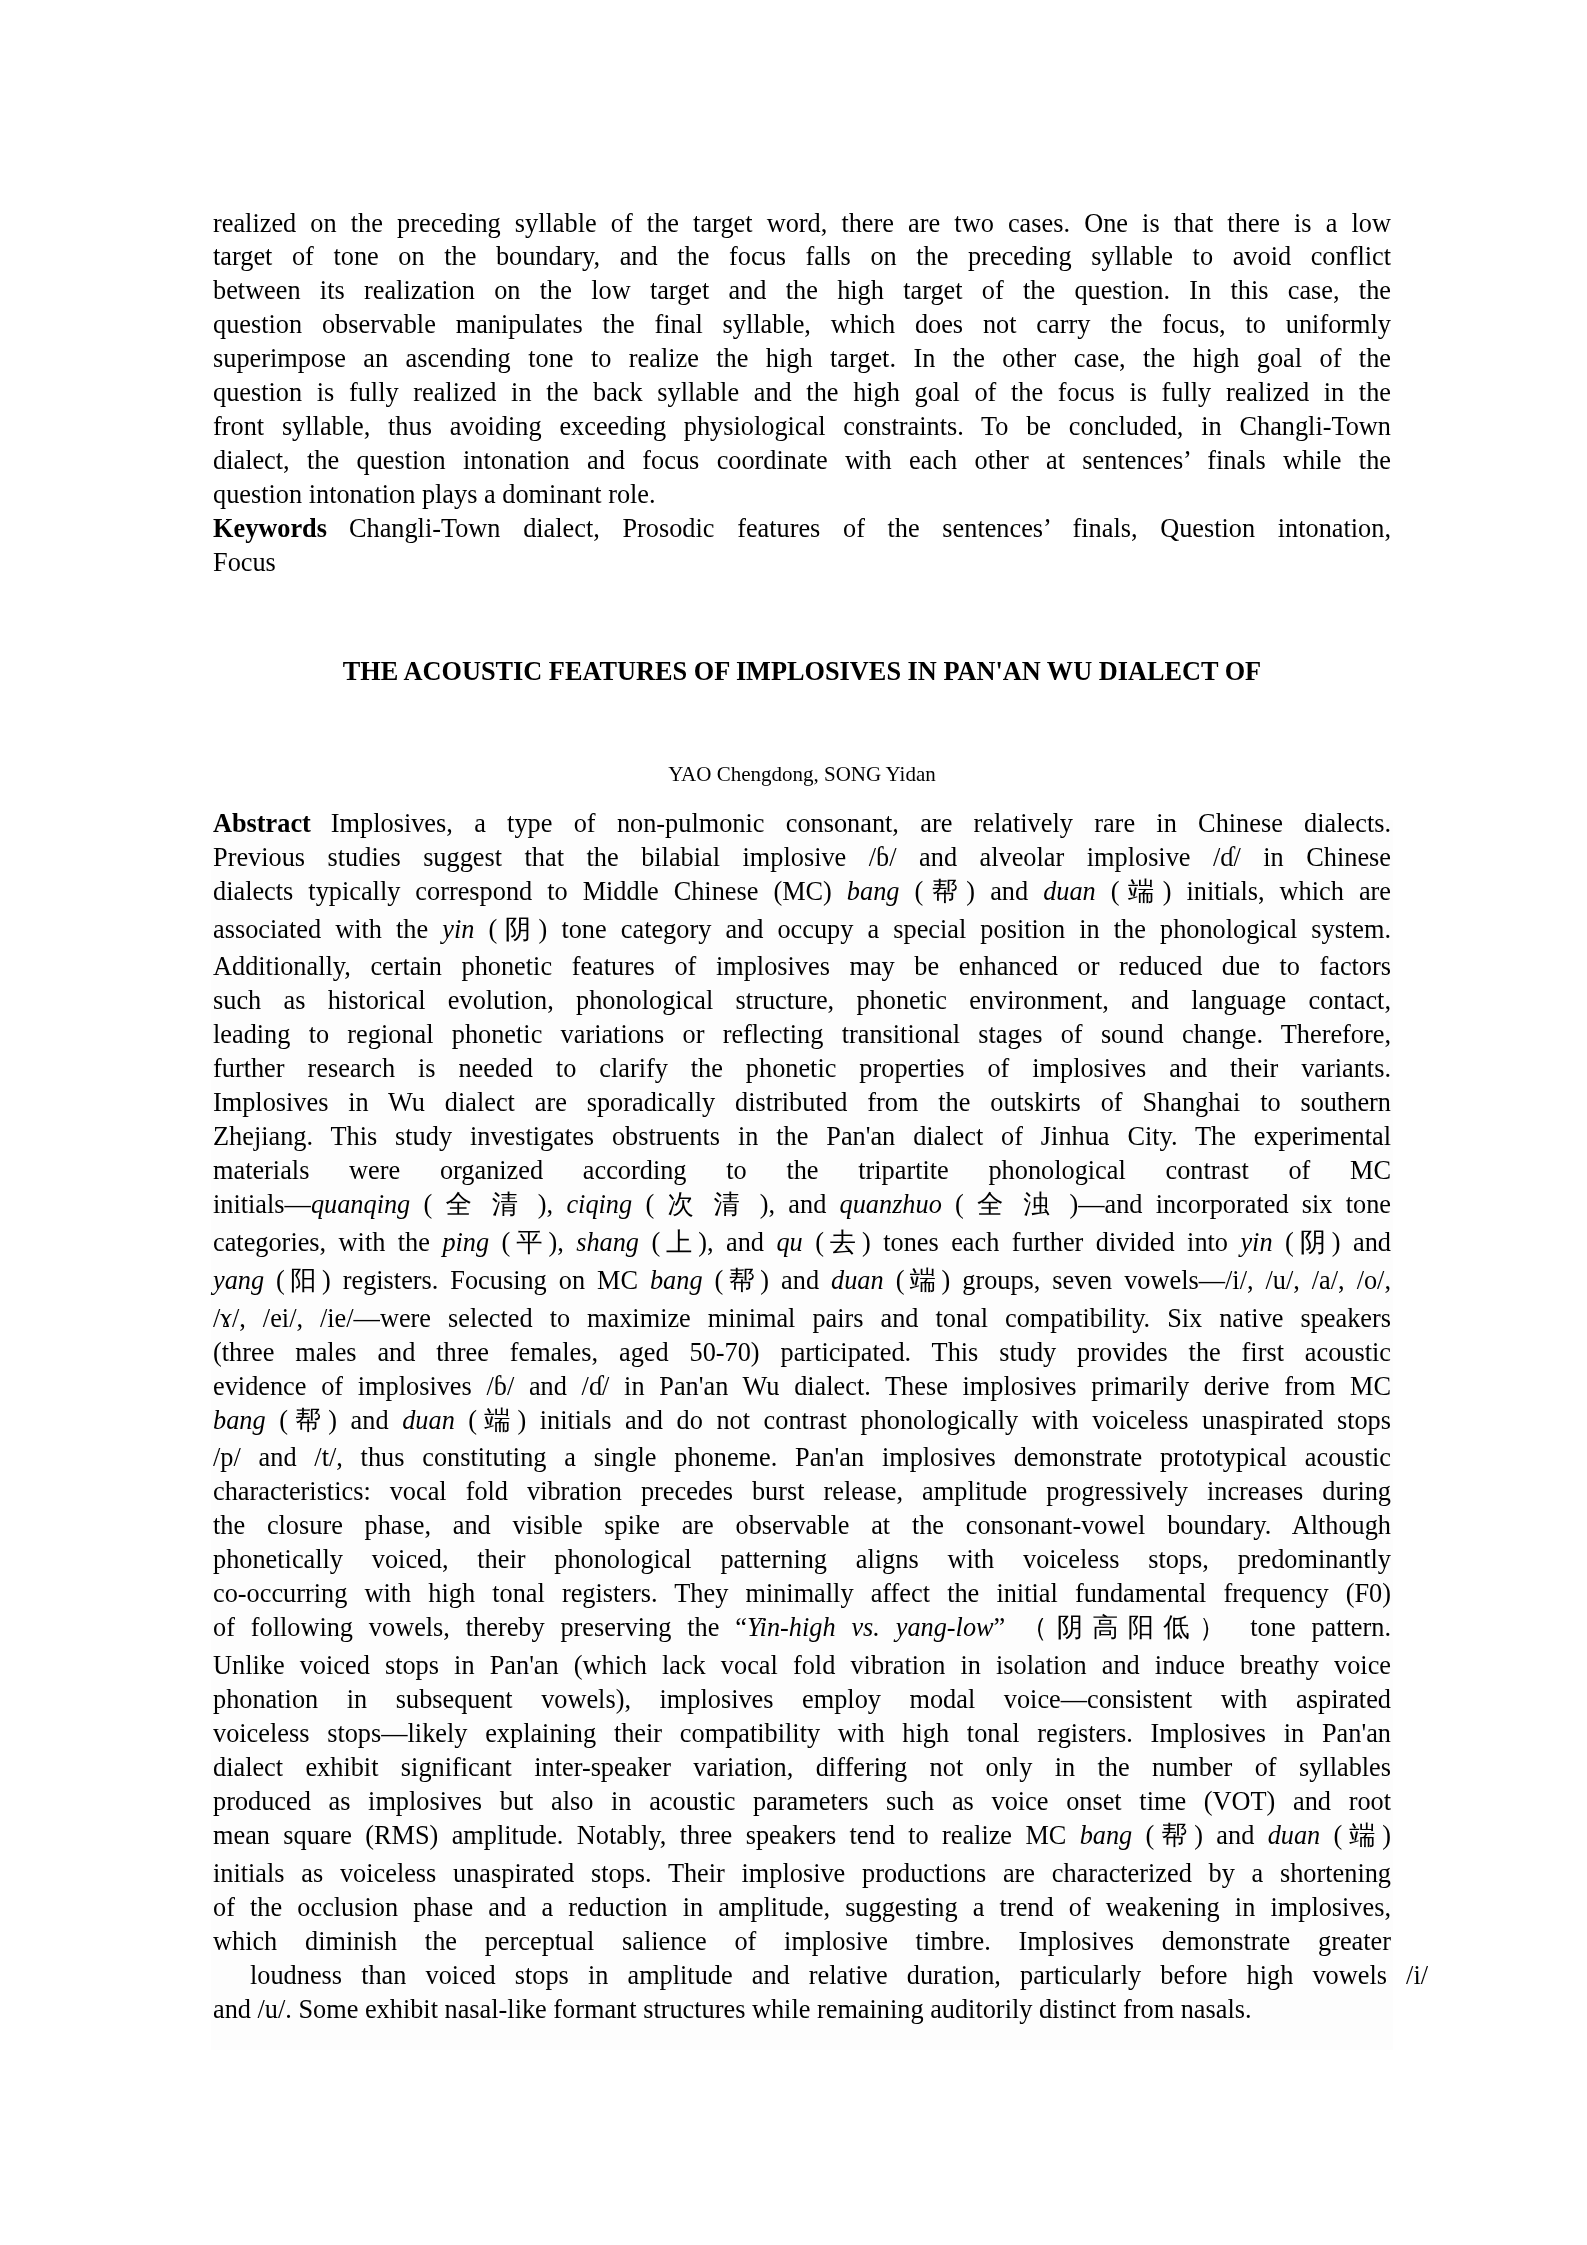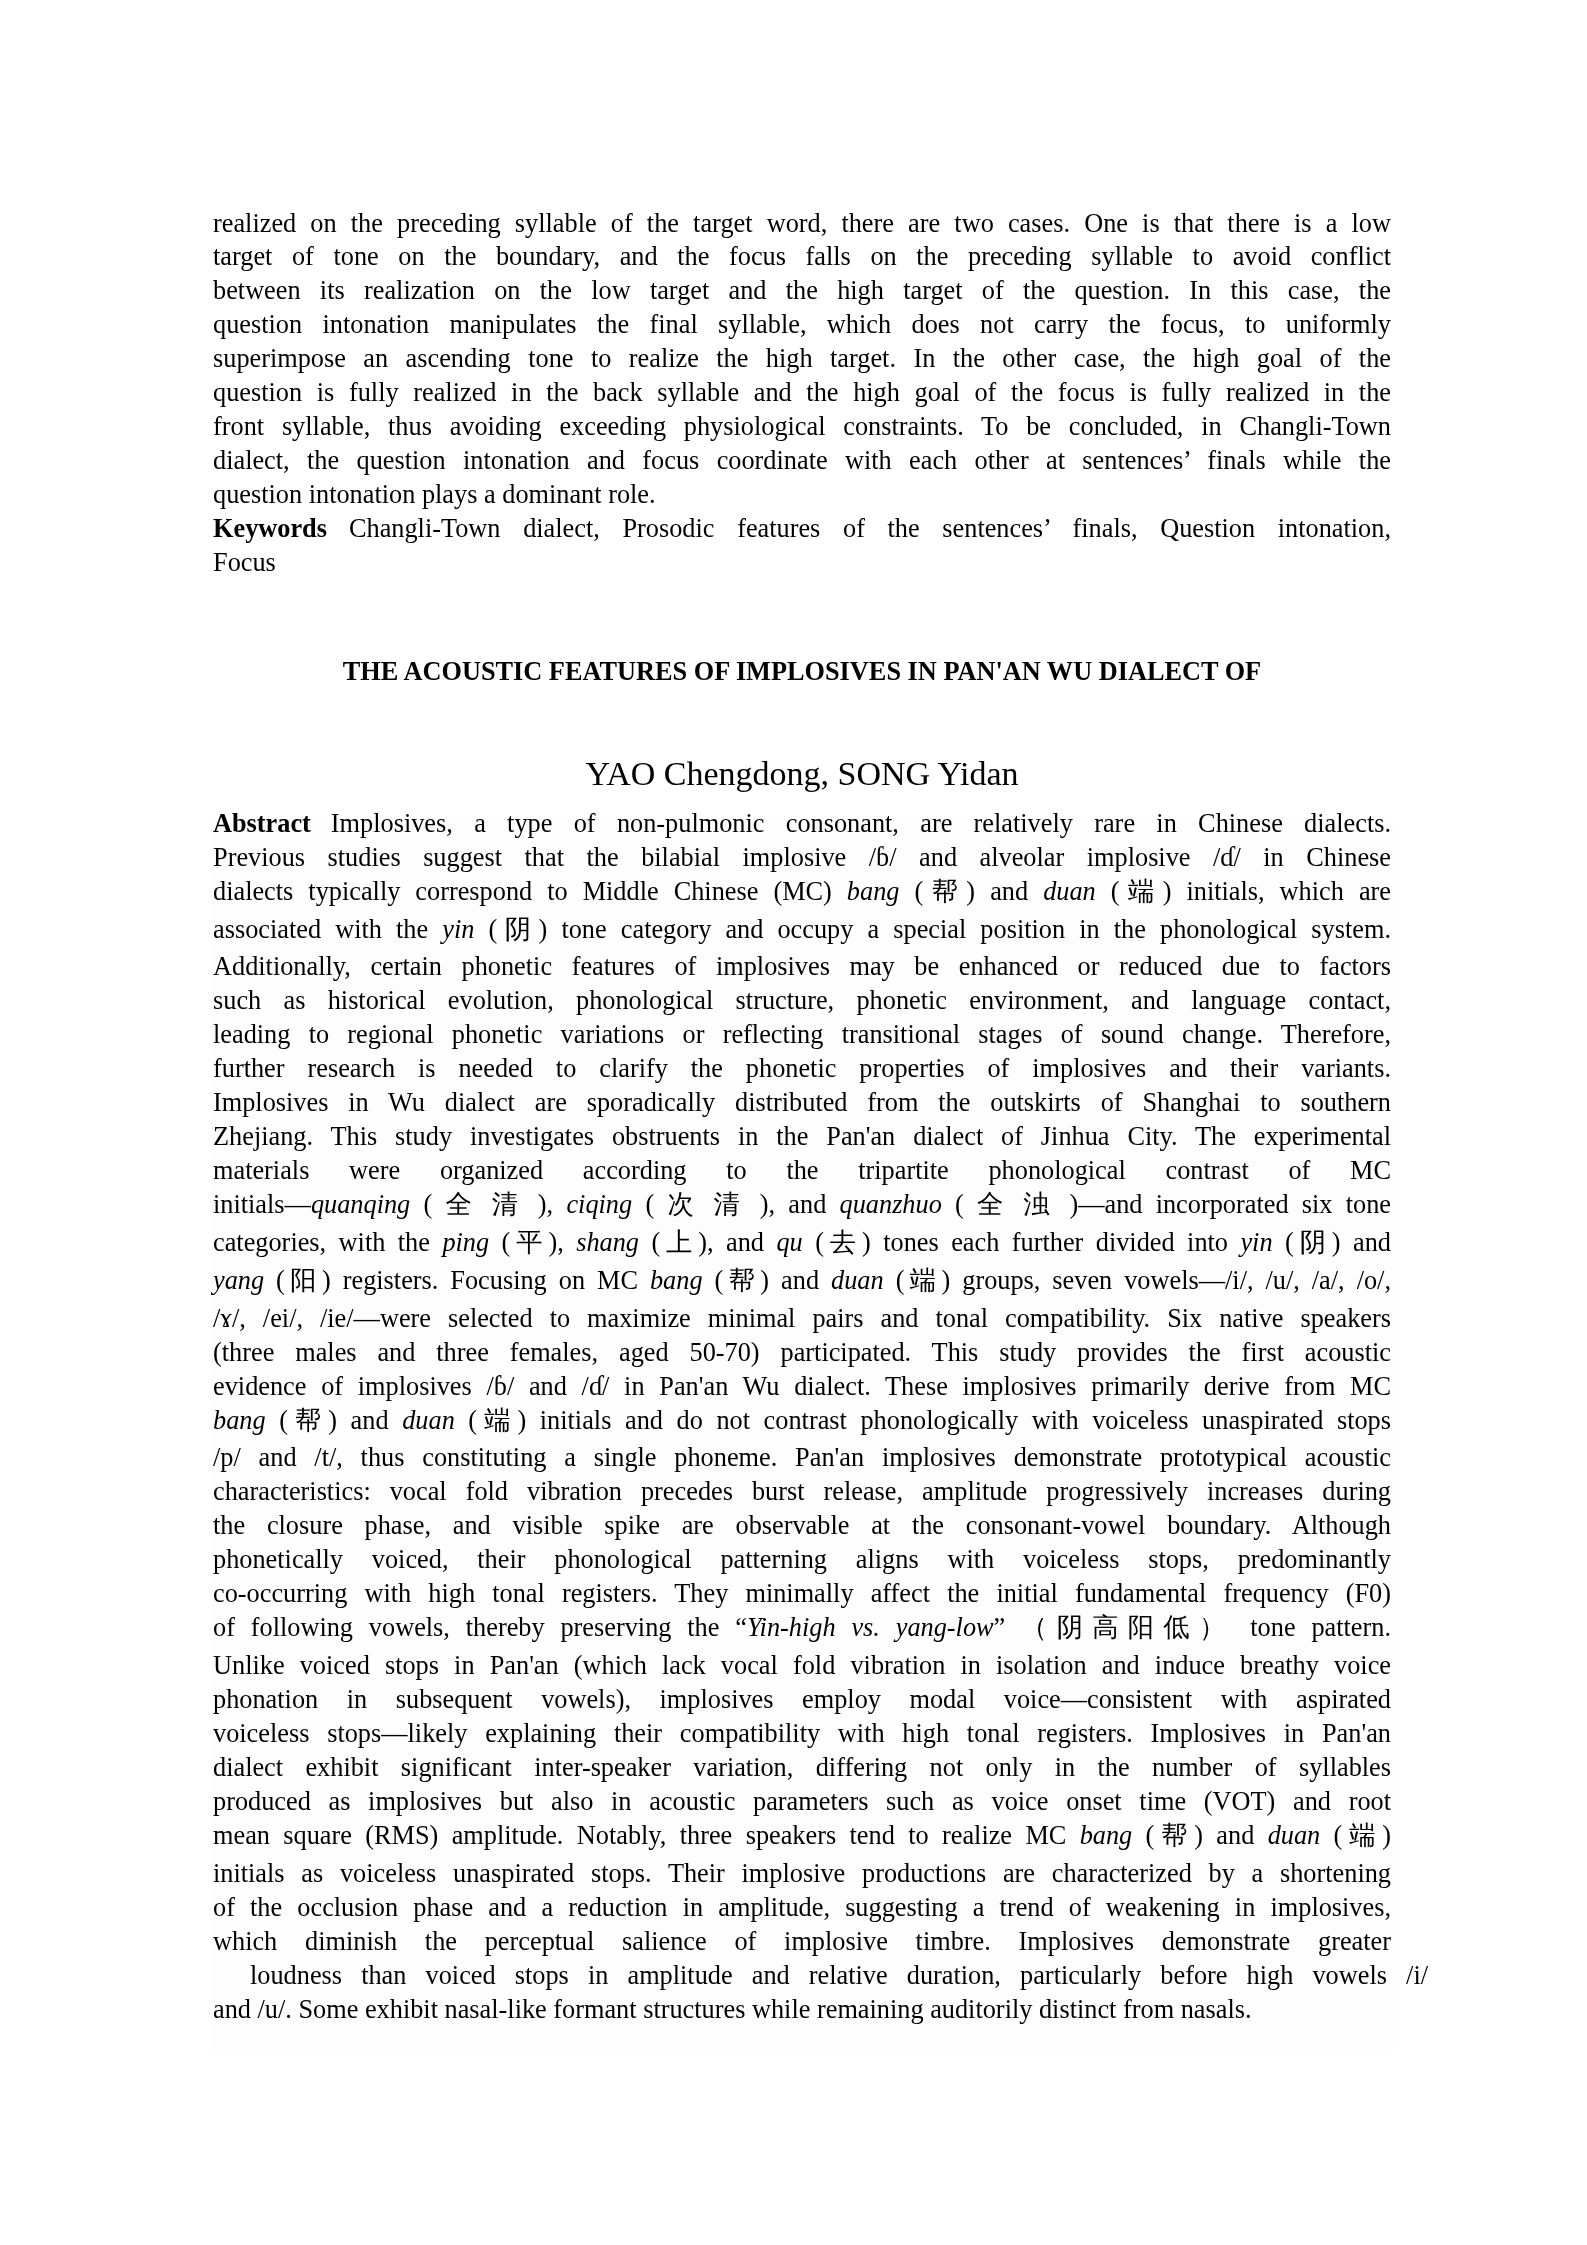--- a/index.html
+++ b/index.html
@@ -16,36 +16,36 @@
   .line i { font-style: italic; }
   .title {
     position: absolute; left: 213px; width: 1178px; text-align: center;
     font-family: "Liberation Serif", "DejaVu Serif", serif;
     font-weight: bold; font-size: 26.3px; line-height: 32px; color: #000;
     white-space: nowrap;
   }
   .authors {
     position: absolute; left: 213px; width: 1178px; text-align: center;
     font-family: "Liberation Serif", "DejaVu Serif", serif;
-    font-size: 34px; line-height: 32px; color: #000;
+    font-size: 21px; line-height: 32px; color: #000;
   }
   .abstract-bg { position: absolute; left: 211px; top: 812px; width: 1182px; height: 1230px; background: #fdfdfd; }
   .kw-label { font-weight: bold; margin-right: 22px; }
   .abs-label { font-weight: bold; margin-right: 20px; }
 </style>
 </head>
 <body>
 
 <div class="page">
 
   <div>
     <div class="line" style="top:200px">realized on the preceding syllable of the target word, there are two cases. One is that there is a low</div>
     <div class="line" style="top:233px">target of tone on the boundary, and the focus falls on the preceding syllable to avoid conflict</div>
     <div class="line" style="top:267px">between its realization on the low target and the high target of the question. In this case, the</div>
-    <div class="line" style="top:301px">question intonation manipulates the final syllable, which does not carry the focus, to uniformly</div>
+    <div class="line" style="top:301px">question observable manipulates the final syllable, which does not carry the focus, to uniformly</div>
     <div class="line" style="top:335px">superimpose an ascending tone to realize the high target. In the other case, the high goal of the</div>
     <div class="line" style="top:369px">question is fully realized in the back syllable and the high goal of the focus is fully realized in the</div>
     <div class="line" style="top:403px">front syllable, thus avoiding exceeding physiological constraints. To be concluded, in Changli-Town</div>
     <div class="line" style="top:437px">dialect, the question intonation and focus coordinate with each other at sentences’ finals while the</div>
     <div class="line last" style="top:471px">question intonation plays a dominant role.</div>
   </div>
 
   <div class="line last" style="top:539px">Focus</div>
   <div class="line" style="top:505px"><span class="kw-label">Keywords</span><span>Changli-Town dialect, Prosodic features of the sentences’ finals, Question intonation,</span></div>
 

